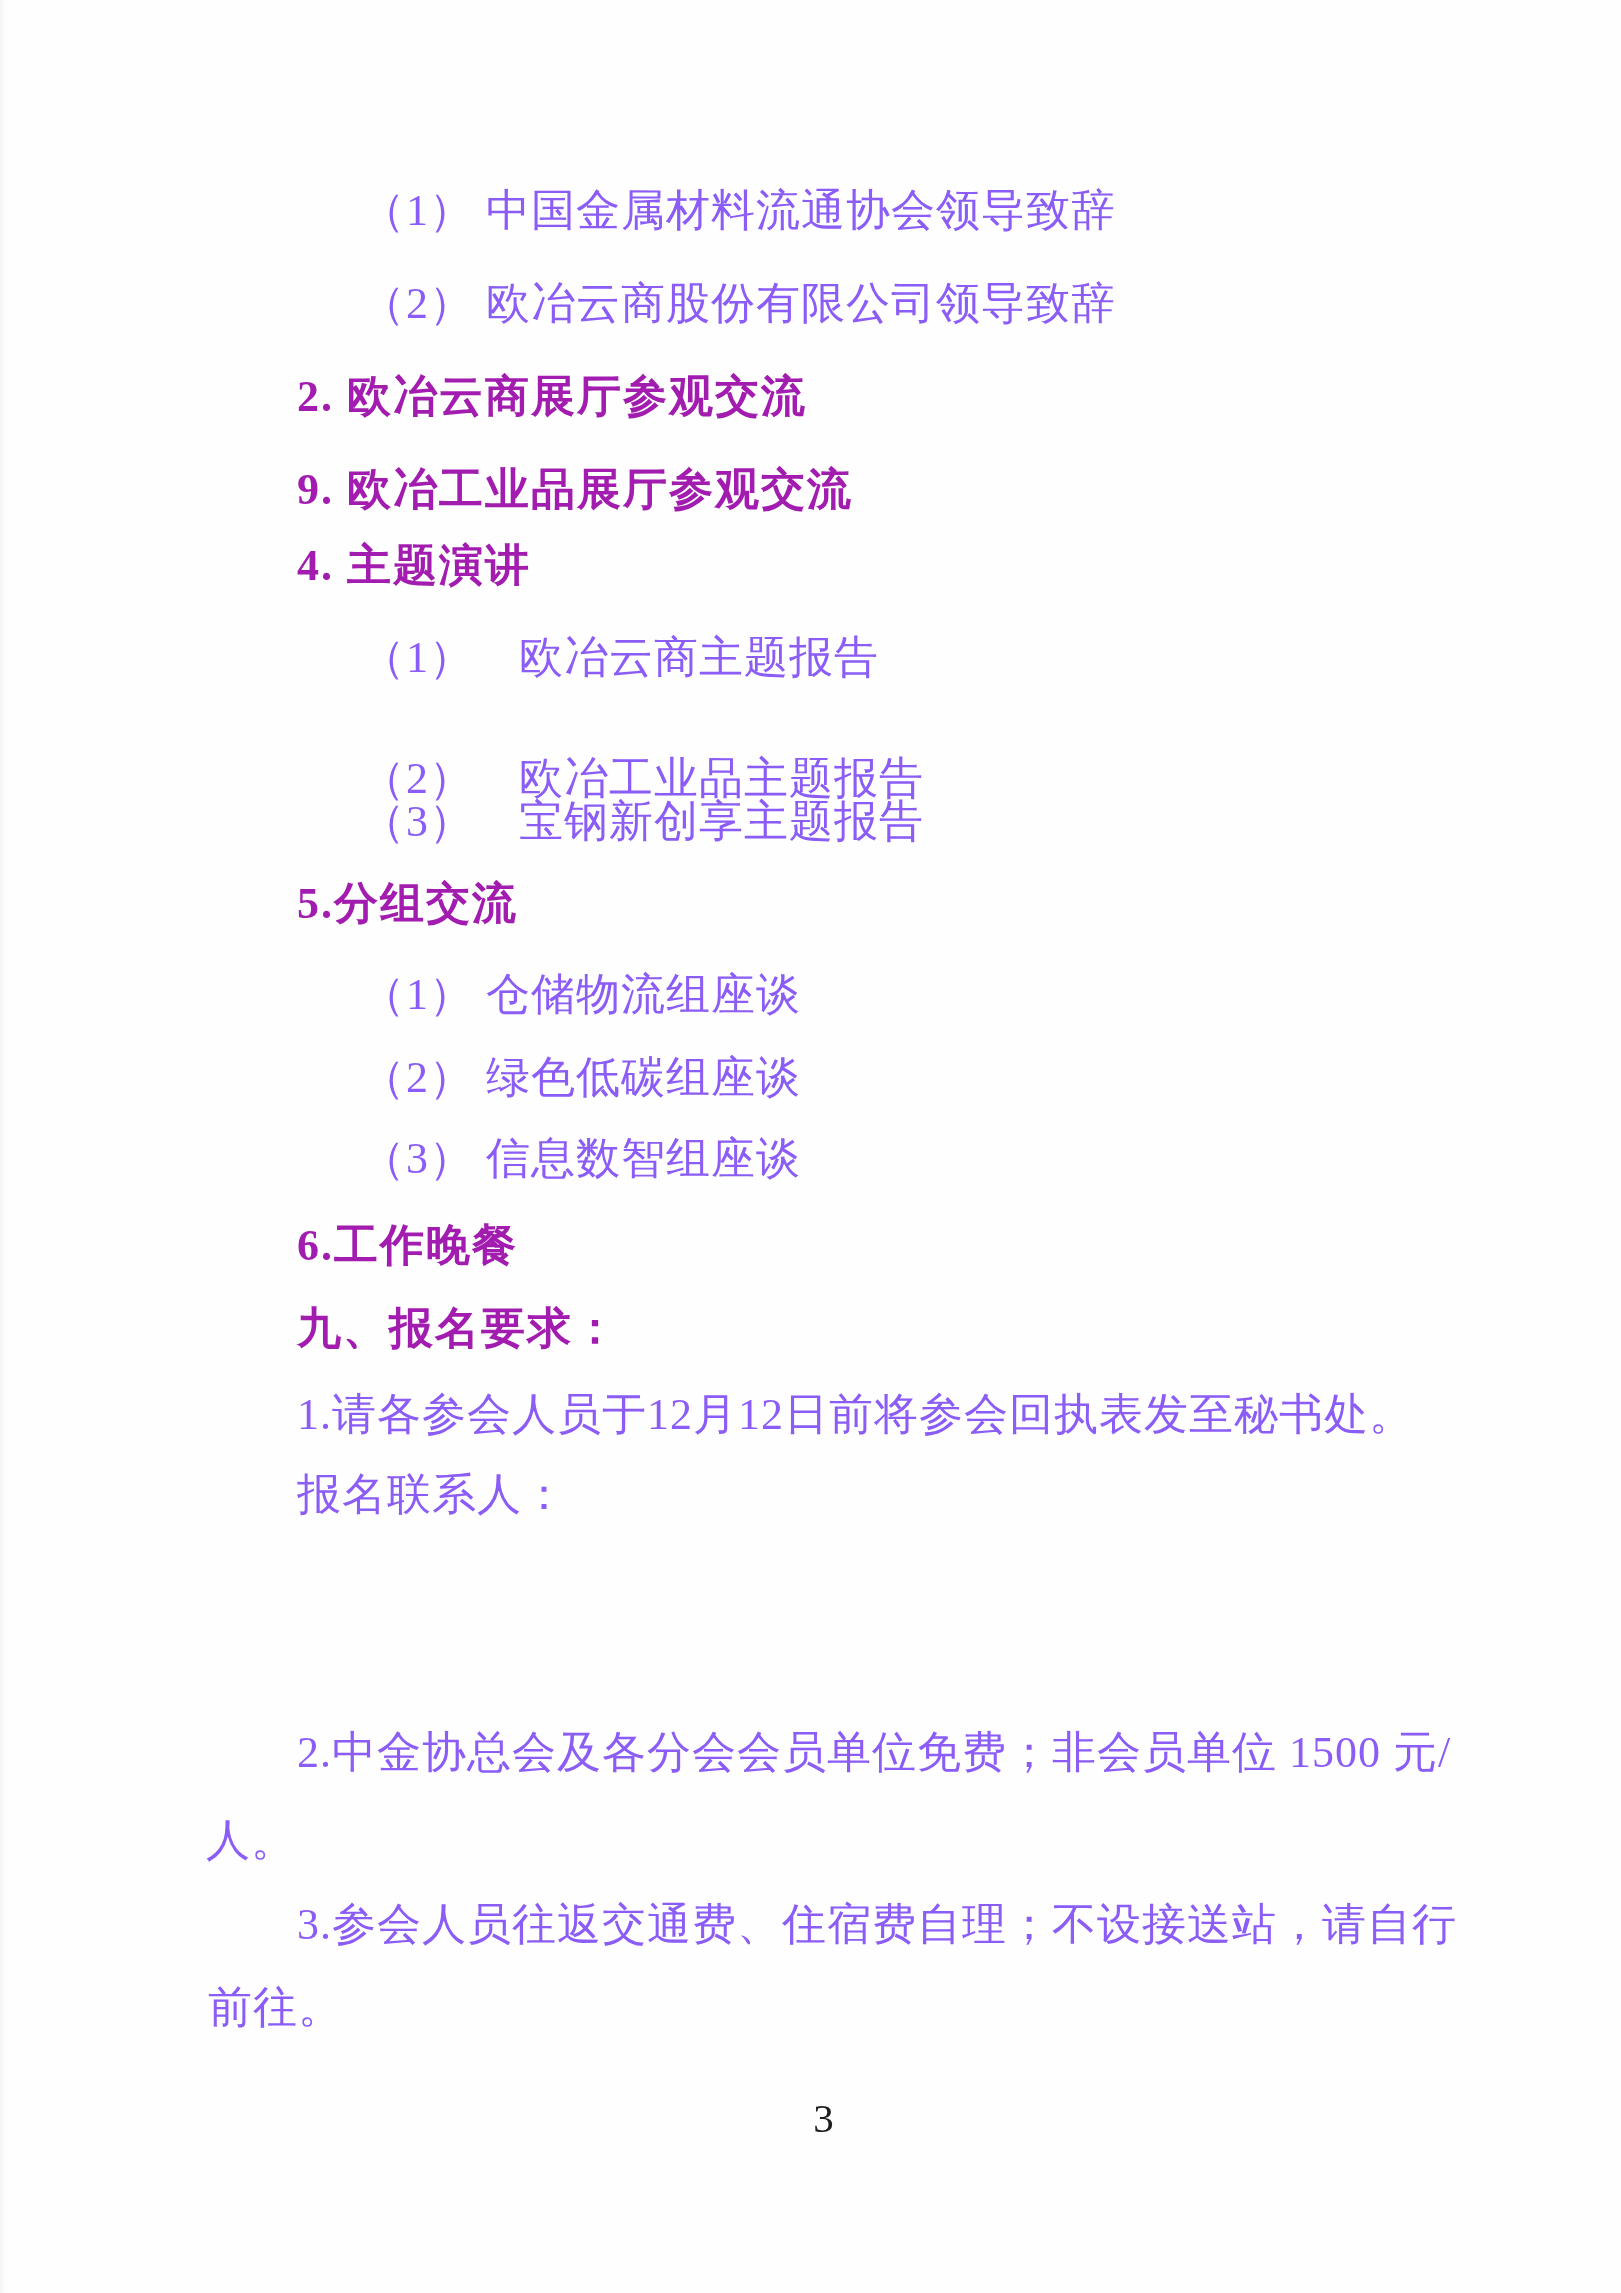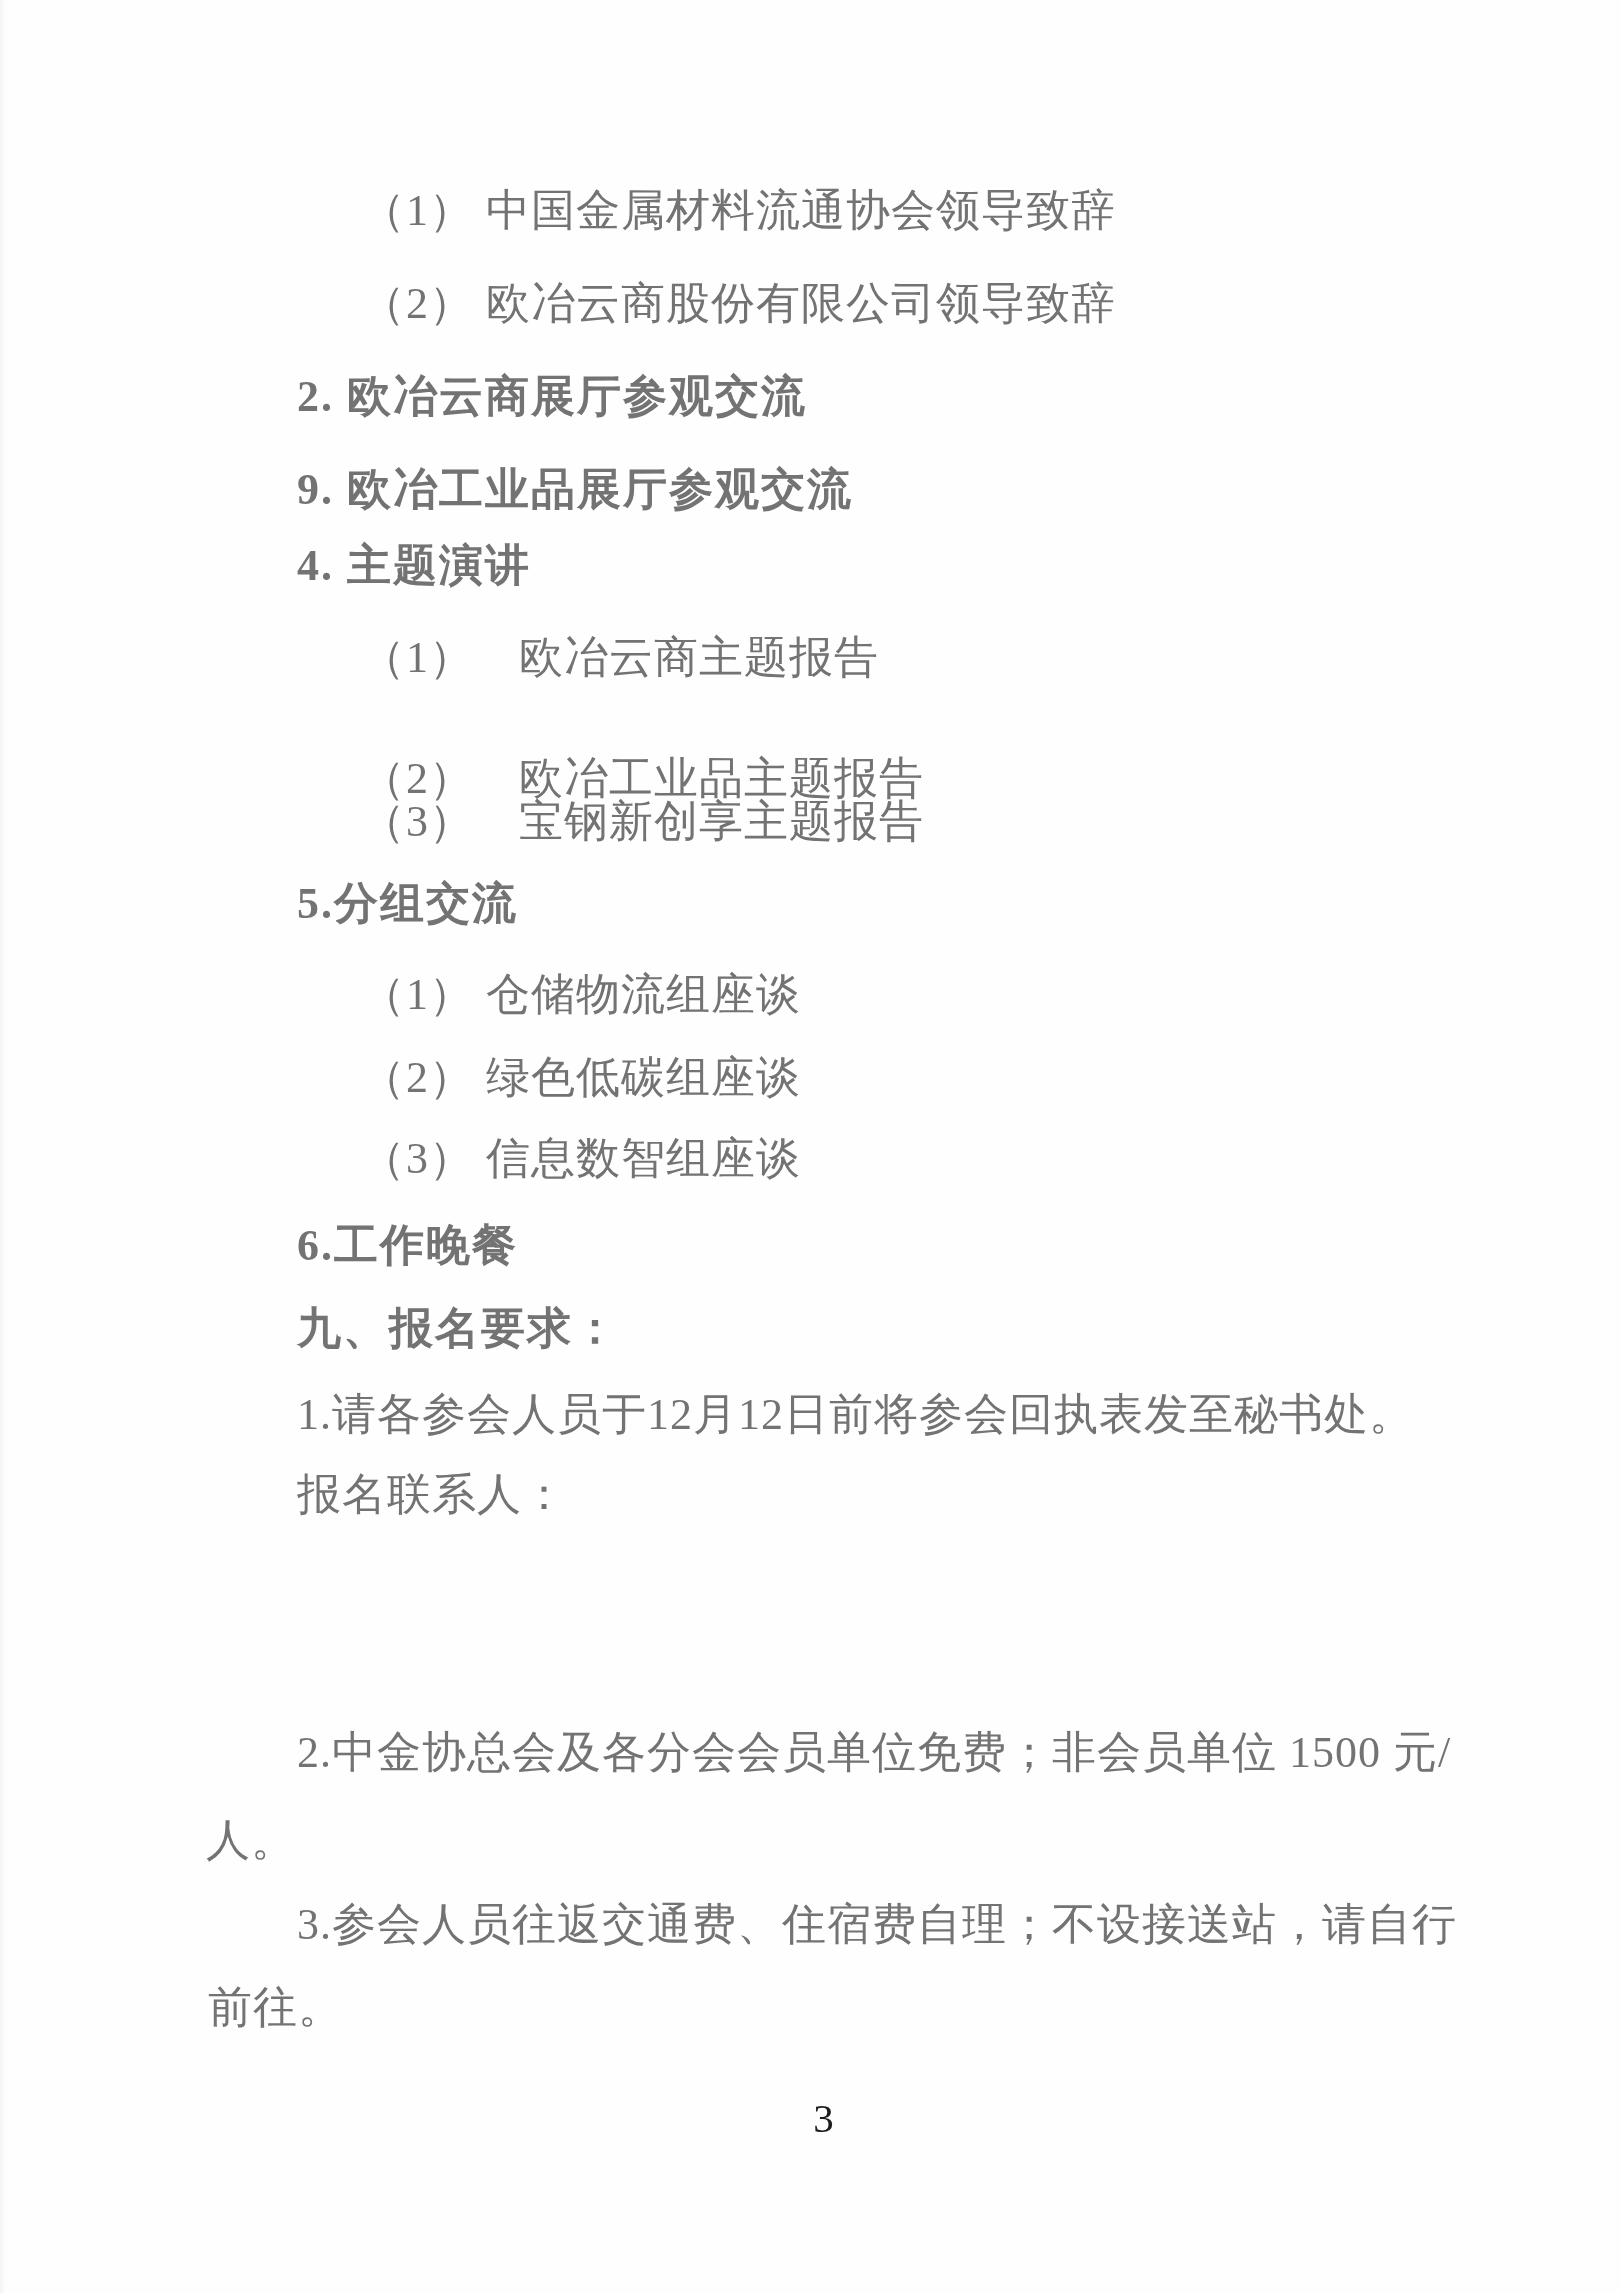--- a/index.html
+++ b/index.html
@@ -13,27 +13,27 @@
     height: 2294px;
     margin: 0 auto;
     background: #fefefe;
     overflow: hidden;
     font-family: "Liberation Serif", "DejaVu Serif", serif;
   }
   .line {
     position: absolute;
     font-size: 44px;
     line-height: 51px;
-    color: #737373;
+    color: #8b5cf6;
     white-space: pre;
     letter-spacing: 1px;
   }
   .bold {
     font-weight: bold;
-    color: #737373;
+    color: #a21caf;
     letter-spacing: 2px;
   }
   
   .indent-item { left: 297px; }        
   .indent-sub  { left: 361px; }        
   .indent-none { left: 206px; }        
   .page-number {
     position: absolute;
     left: 0;
     width: 1647px;

